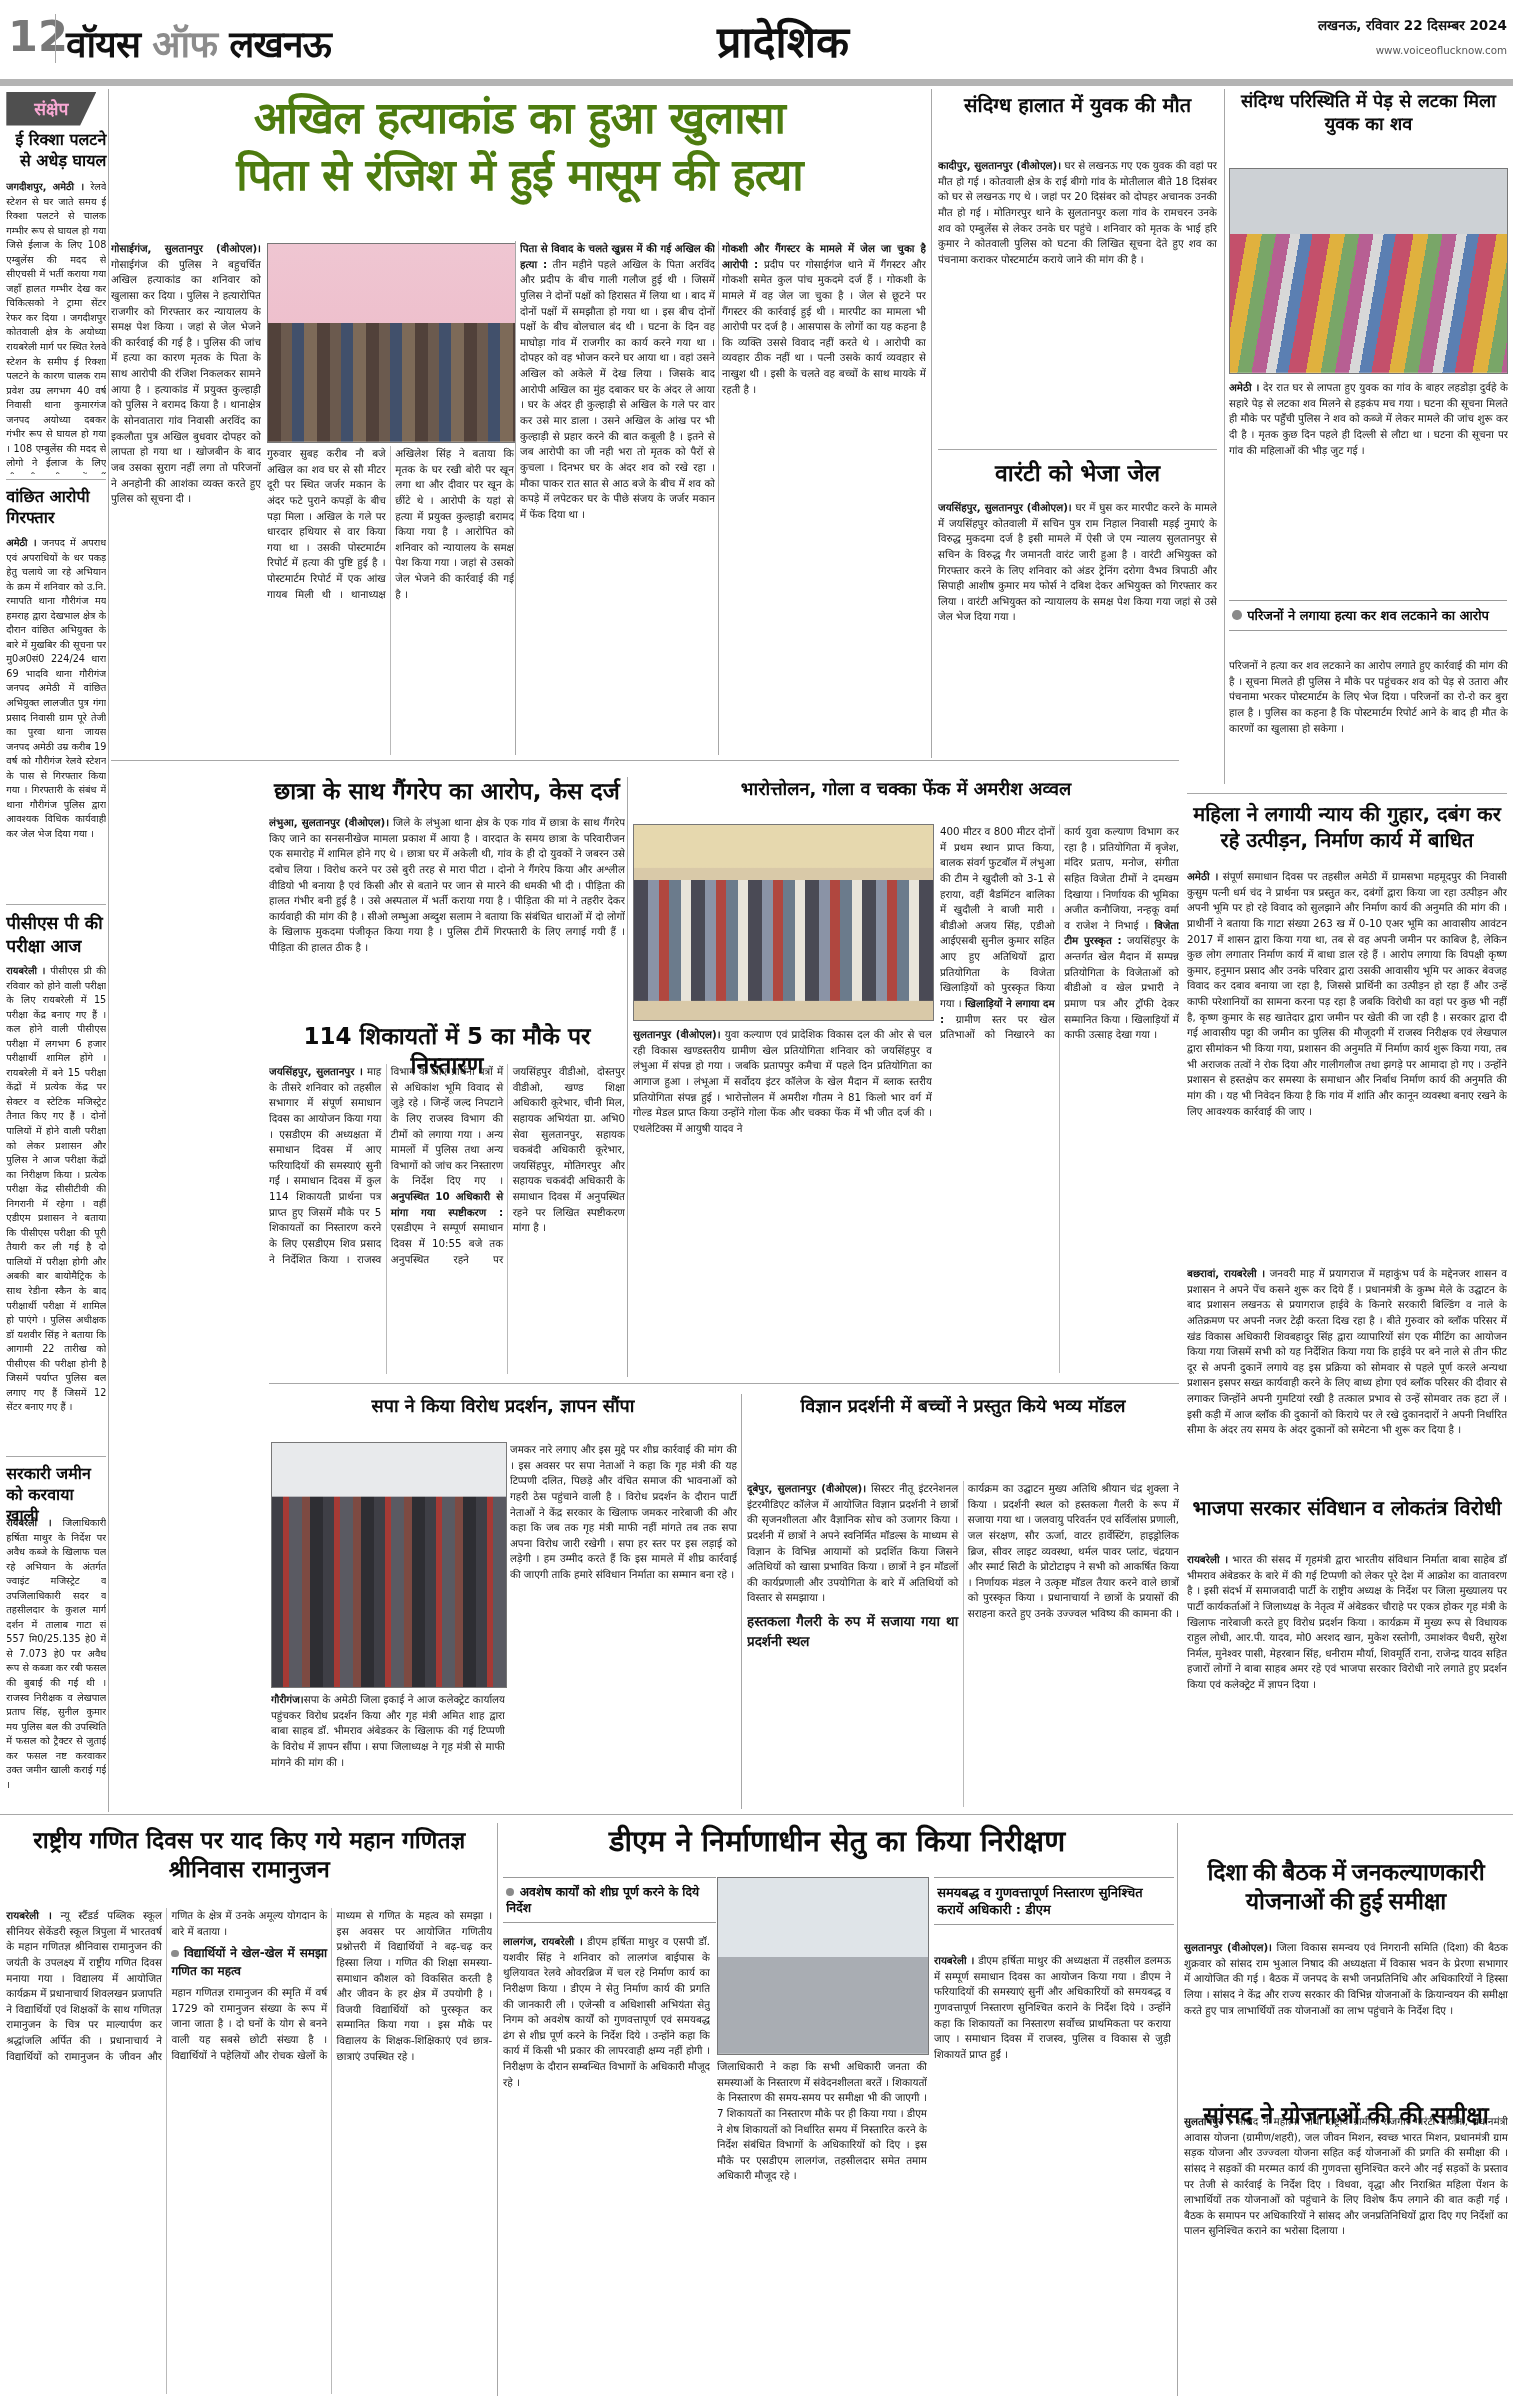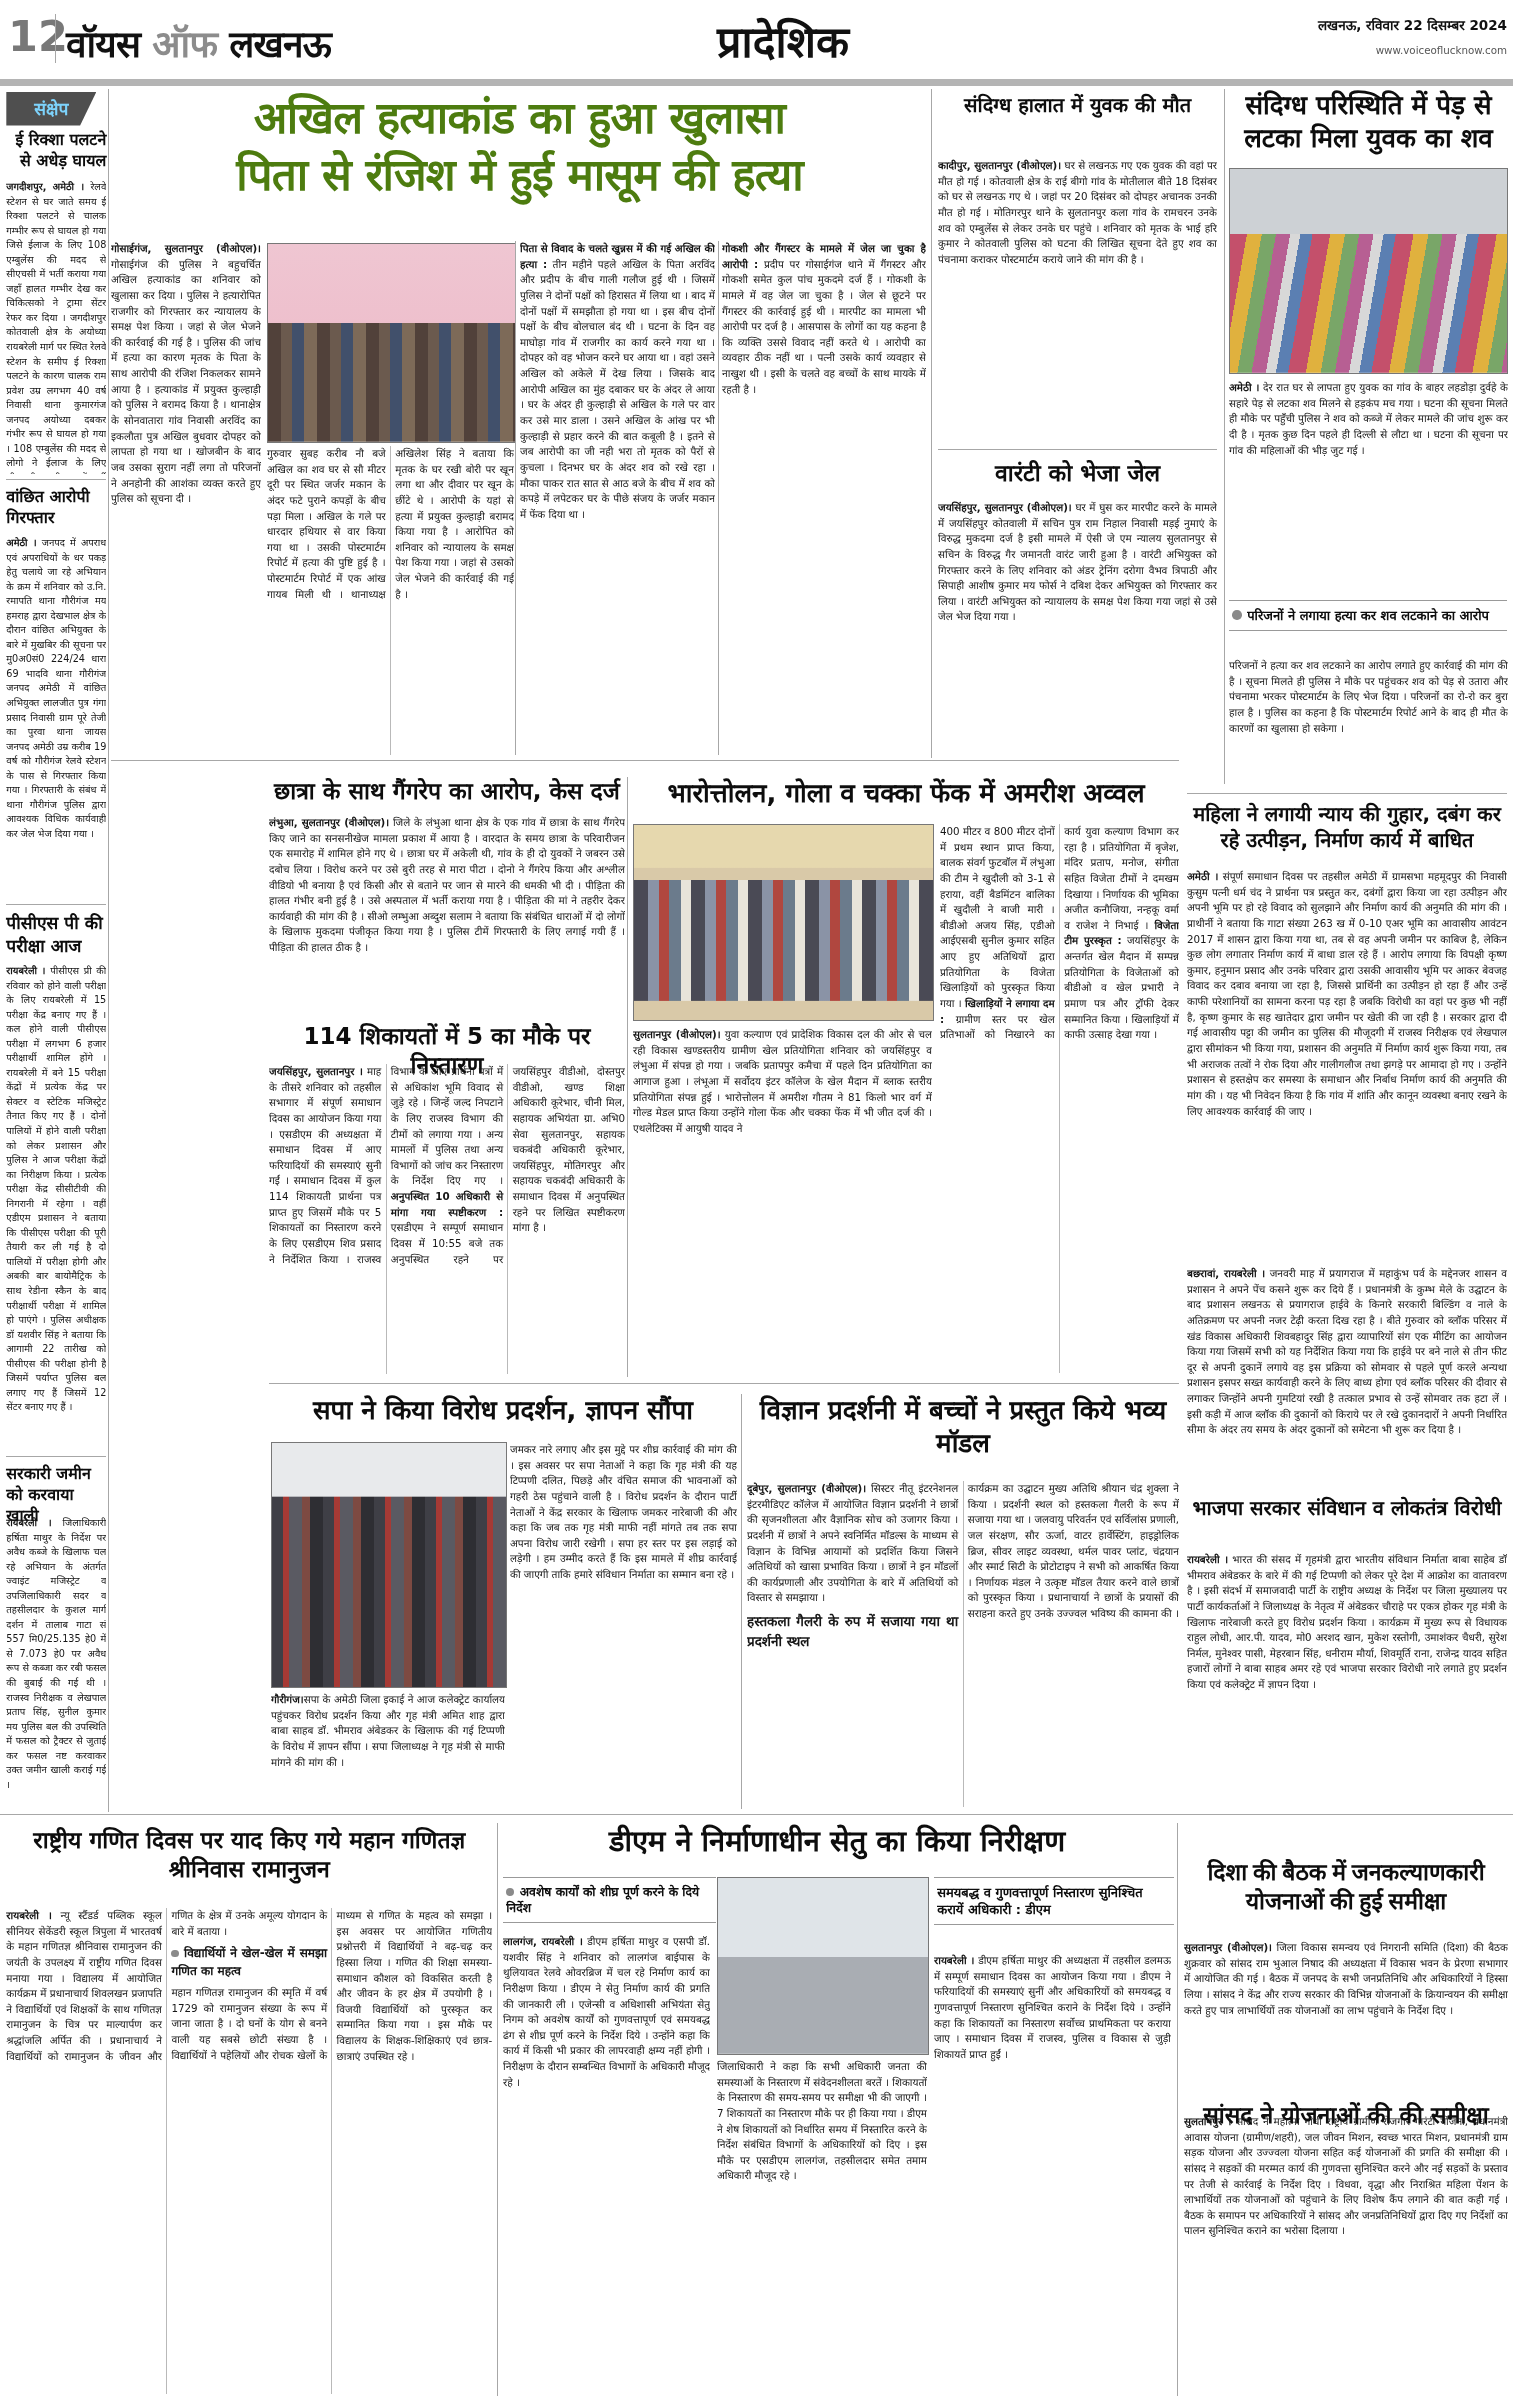--- a/index.html
+++ b/index.html
@@ -1,32 +1,32 @@
 <!DOCTYPE html>
 <html style="font-size:12.7px"><head>
 <meta charset="utf-8">
 <style>
   html,body{margin:0;padding:0;background:#e9e9e9;font-family:"DejaVu Sans",sans-serif;color:#111;}
   #page{position:relative;width:1514px;height:2401px;background:#fff;margin:0 auto;overflow:hidden;}
   .abs{position:absolute;}
   .hd-main{font-size:44px;font-weight:900;line-height:1.3;text-align:center;letter-spacing:-0.8px;color:#4d7c0f;}
-  .hd-xl{font-size:26px;font-weight:900;line-height:1.28;text-align:center;color:#0d0d0d;}
+  .hd-xl{font-size:18px;font-weight:900;line-height:1.28;text-align:center;color:#0d0d0d;}
   .hd-lg{font-size:23px;font-weight:900;line-height:1.28;text-align:center;color:#0d0d0d;}
   .hd-md{font-size:20px;font-weight:900;line-height:1.3;text-align:center;color:#0d0d0d;}
   .hd-sm{font-size:16px;font-weight:900;line-height:1.3;text-align:center;color:#0d0d0d;}
   .body{font-size:10.3px;line-height:1.52;text-align:justify;margin:0;overflow:hidden;color:#161616;}
   .f12 .body,.f12{font-size:9.7px;line-height:1.5;}
   .cols2{column-count:2;column-gap:9.5px;column-rule:0.8px solid #b9b9b9;}
   .cols3{column-count:3;column-gap:9.5px;column-rule:0.8px solid #b9b9b9;}
   .dl{font-weight:bold;}
   .inb{font-weight:bold;}
   .vr{position:absolute;width:0.8px;background:#a7a7a7;}
   .hl{position:absolute;height:0.8px;background:#a7a7a7;}
   .graybar{position:absolute;left:0;width:1514px;height:7.1px;background:#b4b4b4;}
-  .brief{background:#4f4f4f;color:#7dd3fc;font-weight:bold;font-size:17.4px;text-align:center;padding:4px 0 5.5px 0;width:90px;clip-path:polygon(0 0,100% 0,82% 100%,0 100%);}
+  .brief{background:#4f4f4f;color:#f9a8d4;font-weight:bold;font-size:17.4px;text-align:center;padding:4px 0 5.5px 0;width:90px;clip-path:polygon(0 0,100% 0,82% 100%,0 100%);}
   .photo{position:absolute;border:0.8px solid #777;background-repeat:no-repeat;}
   .ph-main{background-image:linear-gradient(#efc6d2,#eec0cd),repeating-linear-gradient(90deg,#51413a 0 12.7px,#6b5a4e 12.7px 24px,#41506b 24px 36px,#7d6a58 36px 49px);background-size:100% 40%,100% 62%;background-position:top,bottom;}
   .ph-crowd{background-image:linear-gradient(#cdd1d5,#cdd1d5),linear-gradient(#b4685f,#b4685f),repeating-linear-gradient(100deg,#c4506b 0 17.4px,#e0b13e 17.4px 32px,#79a668 32px 46px,#b75f93 46px 60px,#d8d8d8 60px 70px,#5b7fb2 70px 82px);background-size:100% 32%,28% 30%,100% 70%;background-position:top,72% 0,bottom;}
   .ph-sports{background-image:linear-gradient(#e6d8ae,#e6d8ae),repeating-linear-gradient(90deg,#4a4a55 0 14.2px,#8a93a6 14.2px 25px,#b0473f 25px 35px,#6b7b8c 35px 47px,#e8e4da 47px 57px),linear-gradient(#d9c9a8,#d9c9a8);background-size:100% 22%,100% 62%,100% 100%;background-position:top,50% 74%,bottom;}
   .ph-protest{background-image:linear-gradient(#e8eaec,#e8eaec),repeating-linear-gradient(90deg,#3f3f46 0 11px,#a63a35 11px 17.4px,#5a5a62 17.4px 30px,#7d4a42 30px 38px,#2e2e33 38px 51px);background-size:100% 22%,100% 80%;background-position:top,bottom;}
   .ph-road{background-image:linear-gradient(#dfe4e8,#dfe4e8),linear-gradient(#a9adb3,#a9adb3),repeating-linear-gradient(90deg,#3c4250 0 8px,rgba(0,0,0,0) 8px 35px);background-size:100% 45%,100% 55%,70% 26%;background-position:top,bottom,18% 58%;}
   .bsub{font-weight:800;font-size:13px;line-height:1.35;border-top:1.6px solid #999;border-bottom:1.6px solid #999;padding:5.5px 3.2px;text-align:left;color:#0d0d0d;}
   .dot{display:inline-block;width:9.5px;height:9.5px;border-radius:50%;background:#8a8a8a;margin-right:5.5px;}
   .masthead{font-size:37px;font-weight:900;letter-spacing:-0.8px;white-space:nowrap;}
   .gray{color:#8c8c8c;}

